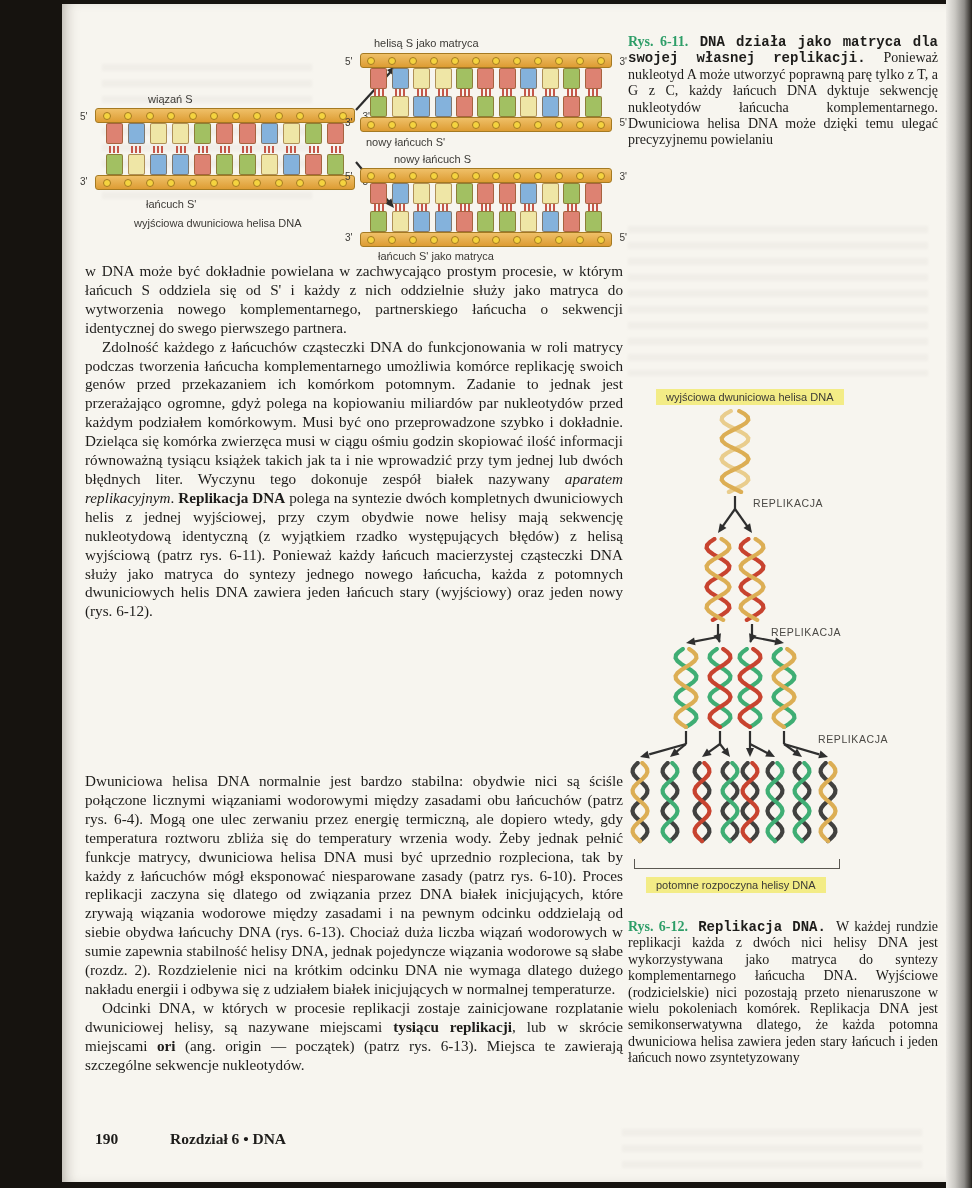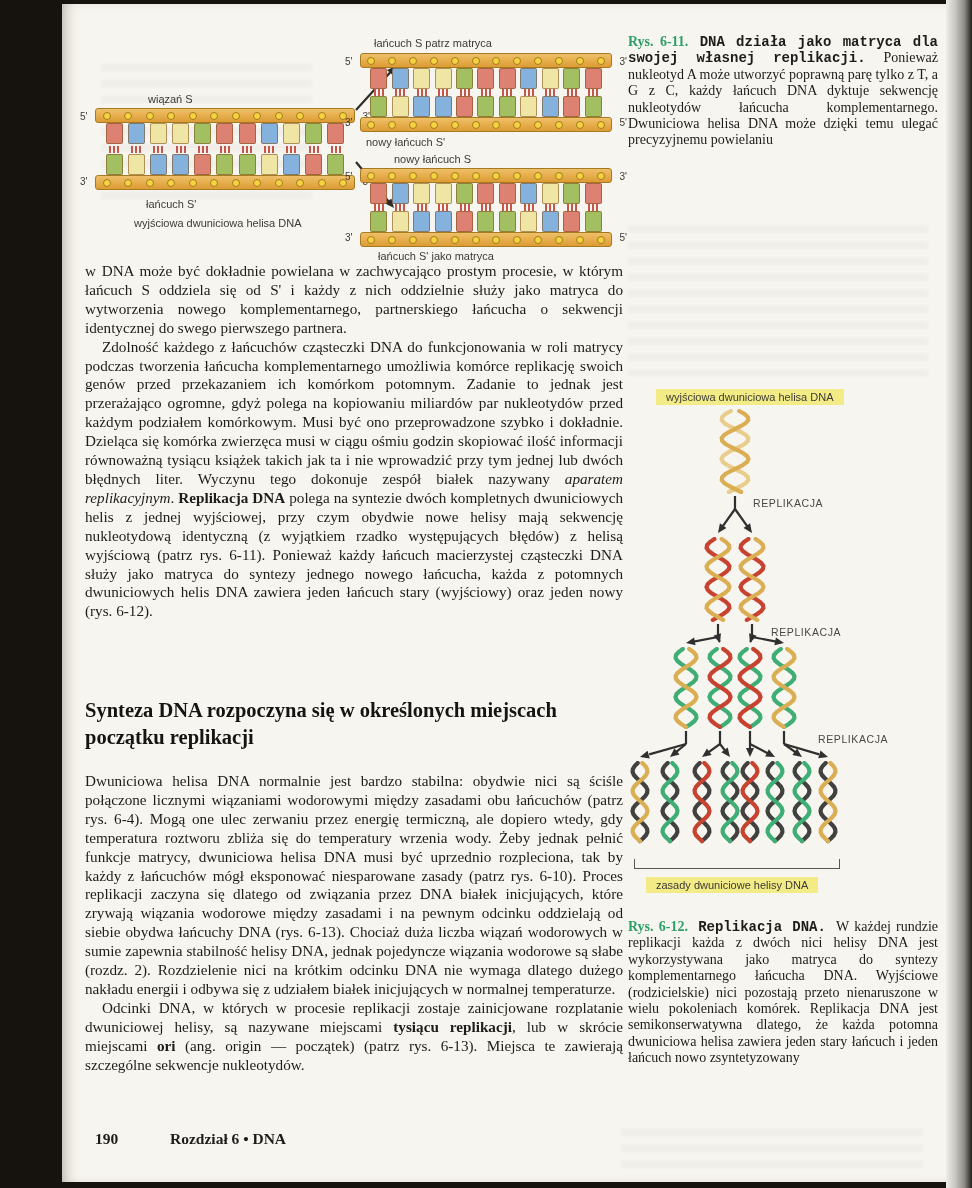--- a/index.html
+++ b/index.html
@@ -167,21 +167,21 @@
     <span class="dlabel" style="left:84px; top:194px;">łańcuch S'</span>
     <span class="dlabel" style="left:72px; top:213px;">wyjściowa dwuniciowa helisa DNA</span>
 
     <svg class="split-arrows" id="fig611-arrows" style="left:286px; top:50px;" width="58" height="162">
         <line x1="8" y1="56" x2="43.2" y2="17.28" stroke="#2c2c2c" stroke-width="2.2"></line>
         <polygon points="48,12 44.90570514761696,21.350151836548747 38.98618456044941,15.968769484578246" fill="#2c2c2c"></polygon>
         <line x1="8" y1="108" x2="41.44" y2="148.48" stroke="#2c2c2c" stroke-width="2.2"></line>
         <polygon points="46,154 37.18421997052502,149.60887002334135 43.351913983541735,144.51381844737102" fill="#2c2c2c"></polygon>
       </svg>
 
-    <span class="dlabel" style="left:312px; top:33px;">łańcuch S patrz matryca</span>
+    <span class="dlabel" style="left:312px; top:33px;">helisą S jako matryca</span>
     <div class="ladder" id="ladder-d1" style="left:298px; top:49px; width:252px; height:78px;">
         <div class="bb">
           <div class="dot"></div>
           <div class="dot"></div>
           <div class="dot"></div>
           <div class="dot"></div>
           <div class="dot"></div>
           <div class="dot"></div>
           <div class="dot"></div>
           <div class="dot"></div>
@@ -365,21 +365,20 @@
 
   <div class="caption" style="top:30px;">
     <span class="fig-tag">Rys. 6-11.</span><span class="cap-bold"> DNA działa jako matryca dla swojej własnej replikacji. </span><span>Ponieważ nukleotyd A może utworzyć poprawną parę tylko z T, a G z C, każdy łańcuch DNA dyktuje sekwencję nukleotydów łańcucha komplementarnego. Dwuniciowa helisa DNA może dzięki temu ulegać precyzyjnemu powielaniu</span>
   </div>
 
   <div class="body-col" style="top:258px;">
     <p>w DNA może być dokładnie powielana w zachwycająco prostym procesie, w którym łańcuch S oddziela się od S' i każdy z nich oddzielnie służy jako matryca do wytworzenia nowego komplementarnego, partnerskiego łańcucha o sekwencji identycznej do swego pierwszego partnera.</p>
     <p class="indent"><span>Zdolność każdego z łańcuchów cząsteczki DNA do funkcjonowania w roli matrycy podczas tworzenia łańcucha komplementarnego umożliwia komórce replikację swoich genów przed przekazaniem ich komórkom potomnym. Zadanie to jednak jest przerażająco ogromne, gdyż polega na kopiowaniu miliardów par nukleotydów przed każdym podziałem komórkowym. Musi być ono przeprowadzone szybko i dokładnie. Dzieląca się komórka zwierzęca musi w ciągu ośmiu godzin skopiować ilość informacji równoważną tysiącu książek takich jak ta i nie wprowadzić przy tym jednej lub dwóch błędnych liter. Wyczynu tego dokonuje zespół białek nazywany </span><i>aparatem replikacyjnym</i><span>. </span><b>Replikacja DNA</b><span> polega na syntezie dwóch kompletnych dwuniciowych helis z jednej wyjściowej, przy czym obydwie nowe helisy mają sekwencję nukleotydową identyczną (z wyjątkiem rzadko występujących błędów) z helisą wyjściową (patrz rys. 6-11). Ponieważ każdy łańcuch macierzystej cząsteczki DNA służy jako matryca do syntezy jednego nowego łańcucha, każda z potomnych dwuniciowych helis DNA zawiera jeden łańcuch stary (wyjściowy) oraz jeden nowy (rys. 6-12).</span></p>
   </div>
 
-  <h2 class="section-heading">Synteza DNA rozpoczyna się w określonych miejscach początku replikacji</h2>
 
   <div class="body-col" style="top:768px;">
     <p>Dwuniciowa helisa DNA normalnie jest bardzo stabilna: obydwie nici są ściśle połączone licznymi wiązaniami wodorowymi między zasadami obu łańcuchów (patrz rys. 6-4). Mogą one ulec zerwaniu przez energię termiczną, ale dopiero wtedy, gdy temperatura roztworu zbliża się do temperatury wrzenia wody. Żeby jednak pełnić funkcje matrycy, dwuniciowa helisa DNA musi być uprzednio rozpleciona, tak by każdy z łańcuchów mógł eksponować niesparowane zasady (patrz rys. 6-10). Proces replikacji zaczyna się dlatego od związania przez DNA białek inicjujących, które zrywają wiązania wodorowe między zasadami i na pewnym odcinku oddzielają od siebie obydwa łańcuchy DNA (rys. 6-13). Chociaż duża liczba wiązań wodorowych w sumie zapewnia stabilność helisy DNA, jednak pojedyncze wiązania wodorowe są słabe (rozdz. 2). Rozdzielenie nici na krótkim odcinku DNA nie wymaga dlatego dużego nakładu energii i odbywa się z udziałem białek inicjujących w normalnej temperaturze.</p>
     <p class="indent"><span>Odcinki DNA, w których w procesie replikacji zostaje zainicjowane rozplatanie dwuniciowej helisy, są nazywane miejscami </span><b>tysiącu replikacji</b><span>, lub w skrócie miejscami </span><b>ori</b><span> (ang. origin — początek) (patrz rys. 6-13). Miejsca te zawierają szczególne sekwencje nukleotydów.</span></p>
   </div>
 
   <div id="fig612" style="position:absolute; left:560px; top:385px; width:330px; height:520px;">
     <span class="hl" style="left:34px; top:0px;">wyjściowa dwuniciowa helisa DNA</span>
     <svg class="tree-lines" id="tree-lines" style="left:0; top:0;" width="330" height="520">
         <line x1="113" y1="107" x2="113" y2="120" stroke="#2f2f2f" stroke-width="2.2"></line>
@@ -415,21 +414,21 @@
         <line x1="162" y1="342" x2="162" y2="355" stroke="#2f2f2f" stroke-width="2.2"></line>
         <line x1="162" y1="355" x2="176.4" y2="365.4" stroke="#2f2f2f" stroke-width="2.2"></line>
         <polygon points="180,368 170.36192472902363,365.9733019290003 175.0458491597785,359.48786810180127" fill="#2f2f2f"></polygon>
         <line x1="162" y1="355" x2="197.2" y2="365.4" stroke="#2f2f2f" stroke-width="2.2"></line>
         <polygon points="206,368 196.23545606340028,369.28595556307897 198.5022251915395,361.6138138986078" fill="#2f2f2f"></polygon>
       </svg>
     <span class="replikacja" style="left:131px; top:108px;">REPLIKACJA</span>
     <span class="replikacja" style="left:149px; top:237px;">REPLIKACJA</span>
     <span class="replikacja" style="left:196px; top:344px;">REPLIKACJA</span>
     <div class="bracket" style="left:12px; top:470px; width:204px;"></div>
-    <span class="hl" style="left:24px; top:488px;">zasady dwuniciowe helisy DNA</span>
+    <span class="hl" style="left:24px; top:488px;">potomne rozpoczyna helisy DNA</span>
   <svg width="34" height="85" class="helix" style="left: 96px; top: 20px;">
         <path d="M12.8,2 L7.5,5 L4.2,8 L3.7,11 L6.1,14 L10.9,17 L17.0,20 L23.1,23 L27.9,26 L30.3,29 L29.8,32 L26.5,35 L21.2,38 L14.9,41 L9.1,44 L5.0,47 L3.5,50 L5.0,53 L9.1,56 L14.9,59 L21.2,62 L26.5,65 L29.8,68 L30.3,71 L27.9,74 L23.1,77 L17.0,80 L10.9,83" stroke="#e9cd8d" stroke-width="4.2" fill="none" stroke-linecap="round"></path>
         <path d="M21.2,2 L26.5,5 L29.8,8 L30.3,11 L27.9,14 L23.1,17 L17.0,20 L10.9,23 L6.1,26 L3.7,29 L4.2,32 L7.5,35 L12.8,38 L19.1,41 L24.9,44 L29.0,47 L30.5,50 L29.0,53 L24.9,56 L19.1,59 L12.8,62 L7.5,65 L4.2,68 L3.7,71 L6.1,74 L10.9,77 L17.0,80 L23.1,83" stroke="#dcae54" stroke-width="4.2" fill="none" stroke-linecap="round"></path>
       </svg>
       <svg width="30" height="85" class="helix" style="left: 81px; top: 148px;">
         <path d="M11.4,2 L6.9,5 L4.1,8 L3.6,11 L5.7,14 L9.8,17 L15.0,20 L20.2,23 L24.3,26 L26.4,29 L25.9,32 L23.1,35 L18.6,38 L13.2,41 L8.2,44 L4.8,47 L3.5,50 L4.8,53 L8.2,56 L13.2,59 L18.6,62 L23.1,65 L25.9,68 L26.4,71 L24.3,74 L20.2,77 L15.0,80 L9.8,83" stroke="#c8432f" stroke-width="4.2" fill="none" stroke-linecap="round"></path>
         <path d="M18.6,2 L23.1,5 L25.9,8 L26.4,11 L24.3,14 L20.2,17 L15.0,20 L9.8,23 L5.7,26 L3.6,29 L4.1,32 L6.9,35 L11.4,38 L16.8,41 L21.8,44 L25.2,47 L26.5,50 L25.2,53 L21.8,56 L16.8,59 L11.4,62 L6.9,65 L4.1,68 L3.6,71 L5.7,74 L9.8,77 L15.0,80 L20.2,83" stroke="#dcae54" stroke-width="4.2" fill="none" stroke-linecap="round"></path>
       </svg>
       <svg width="30" height="85" class="helix" style="left: 115px; top: 148px;">
         <path d="M11.4,2 L6.9,5 L4.1,8 L3.6,11 L5.7,14 L9.8,17 L15.0,20 L20.2,23 L24.3,26 L26.4,29 L25.9,32 L23.1,35 L18.6,38 L13.2,41 L8.2,44 L4.8,47 L3.5,50 L4.8,53 L8.2,56 L13.2,59 L18.6,62 L23.1,65 L25.9,68 L26.4,71 L24.3,74 L20.2,77 L15.0,80 L9.8,83" stroke="#c8432f" stroke-width="4.2" fill="none" stroke-linecap="round"></path>

